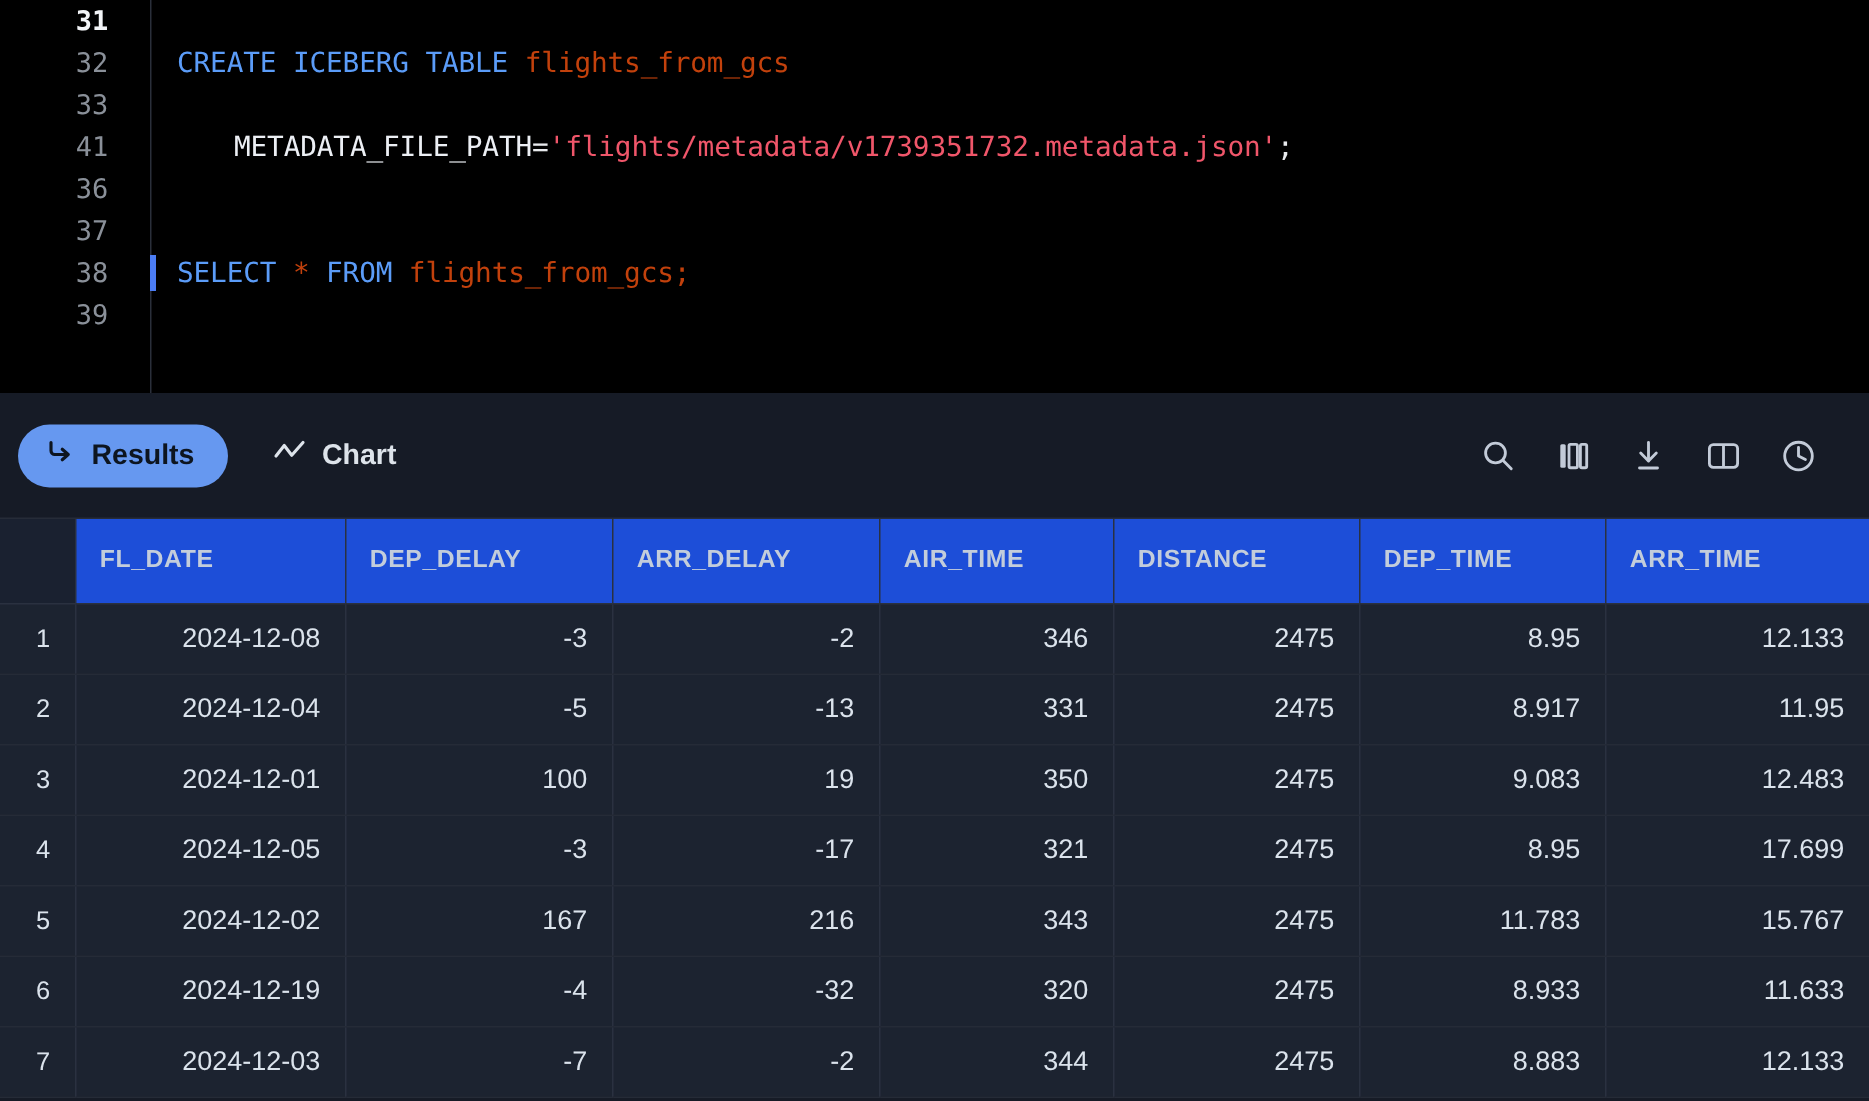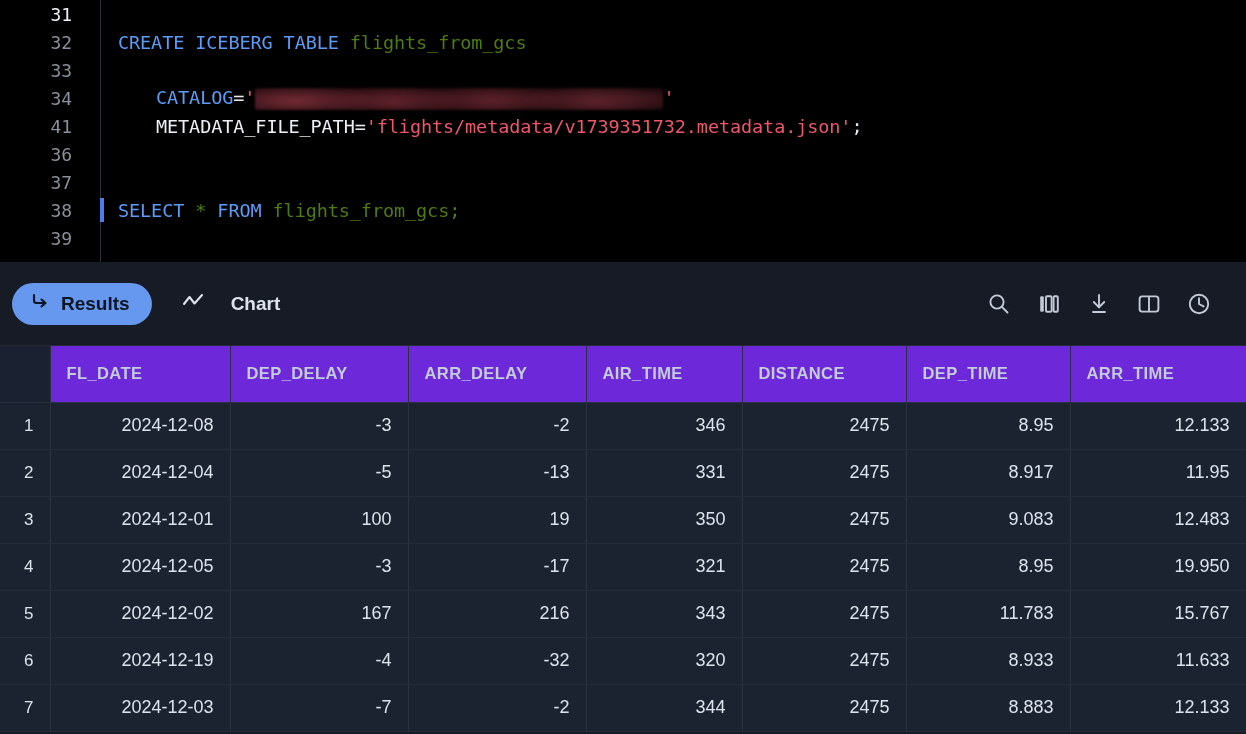--- a/index.html
+++ b/index.html
@@ -31,35 +31,35 @@
     white-space:pre;
   }
   .ln {
     width:72px;
     text-align:right;
     color:#8a9099;
     font-family:"DejaVu Sans Mono", monospace;
     font-size:18px;
     flex:0 0 72px;
   }
-  .ln.active { color:#f2f4f7; font-weight:normal; }
+  .ln.active { color:#f2f4f7; font-weight:bold; }
   .code-body {
     margin-left:46px;
     position:relative;
     color:#e8eaed;
   }
   .cursor-bar {
     position:absolute;
     left:100px;
     width:4px; height:24px;
     background:#4b7cf3;
     top:2px;
   }
   .kw { color:#5b9cf8; }
-  .plain { color:#4d7c0f; }
+  .plain { color:#c2410c; }
   .prop { color:#eceff4; }
   .prop-blue { color:#5b9cf8; }
   .str { color:#f0566a; }
   .punct { color:#e8eaed; }
 
   .redact {
     display:inline-block;
     vertical-align:middle;
     border-radius:2px;
     background:
@@ -96,21 +96,21 @@
     display:flex; align-items:center; gap:11px;
     height:42px; padding:0 22px 0 18px;
     background:#6698f0;
     border-radius:21px;
     color:#0d1520;
     font-size:19px;
     font-weight:bold;
     cursor:pointer;
   }
   .tab-plain {
-    display:flex; align-items:center; gap:27px;
+    display:flex; align-items:center; gap:11px;
     height:42px; padding:0 16px;
     margin-left:14px;
     color:#dde3ea;
     font-size:19px;
     font-weight:bold;
     cursor:pointer;
     border-radius:21px;
   }
   .spacer { flex:1; }
   .ico-btn {
@@ -130,21 +130,21 @@
     table-layout:fixed;
     font-size:18px;
   }
   table.grid th, table.grid td {
     border-right:1px solid #2a3140;
     border-bottom:1px solid #252b37;
     height:47px;
     padding:0 16px;
   }
   table.grid thead th {
-    background:#6d28d9;
+    background:#1d4ed8;
     color:#c3cddb;
     font-size:16.5px;
     font-weight:bold;
     letter-spacing:0.4px;
     text-align:left;
     height:56px;
     border-bottom:1px solid #2a3140;
   }
   table.grid thead th.rownum-h { background:#1a2130; border-right:1px solid #2a3140; }
   table.grid tbody td { background:#1c2330; color:#dbe3ec; }
@@ -169,21 +169,20 @@
 </style>
 </head>
 <body>
 
 <div class="editor">
   <div class="gutter-rule"></div>
   <div id="code-lines">
       <div class="code-line"><span class="ln active">31</span><span class="code-body"></span></div>
       <div class="code-line"><span class="ln">32</span><span class="code-body"><span class="kw">CREATE </span><span class="kw">ICEBERG </span><span class="kw">TABLE </span><span class="plain">flights_from_gcs</span></span></div>
       <div class="code-line"><span class="ln">33</span></div>
-      <div class="code-line"><span class="ln">34</span><span class="code-body" style="padding-left: 38px;"><span class="prop-blue">CATALOG</span><span class="punct">=</span><span class="str">'</span><span class="redact redact-b"></span><span class="str">'</span></span></div>
       <div class="code-line"><span class="ln">41</span><span class="code-body" style="padding-left: 38px;"><span class="prop">METADATA_FILE_PATH</span><span class="punct">=</span><span class="str">'flights/metadata/v1739351732.metadata.json'</span><span class="punct">;</span></span></div>
       <div class="code-line"><span class="ln">36</span><span class="code-body"></span></div>
       <div class="code-line"><span class="ln">37</span><span class="code-body"></span></div>
       <div class="code-line"><span class="ln">38</span><span class="cursor-bar"></span><span class="code-body"><span class="kw">SELECT </span><span class="plain">* </span><span class="kw">FROM </span><span class="plain">flights_from_gcs;</span></span></div>
       <div class="code-line"><span class="ln">39</span><span class="code-body"></span></div>
     </div>
 </div>
 
 <div class="results-panel">
 
@@ -304,21 +303,21 @@
             <td class="num">12.483</td>
           </tr>
           <tr>
             <td class="rownum">4</td>
             <td class="txt">2024-12-05</td>
             <td class="num">-3</td>
             <td class="num">-17</td>
             <td class="num">321</td>
             <td class="num">2475</td>
             <td class="num">8.95</td>
-            <td class="num">19.950</td>
+            <td class="num">17.699</td>
           </tr>
           <tr>
             <td class="rownum">5</td>
             <td class="txt">2024-12-02</td>
             <td class="num">167</td>
             <td class="num">216</td>
             <td class="num">343</td>
             <td class="num">2475</td>
             <td class="num">11.783</td>
             <td class="num">15.767</td>

